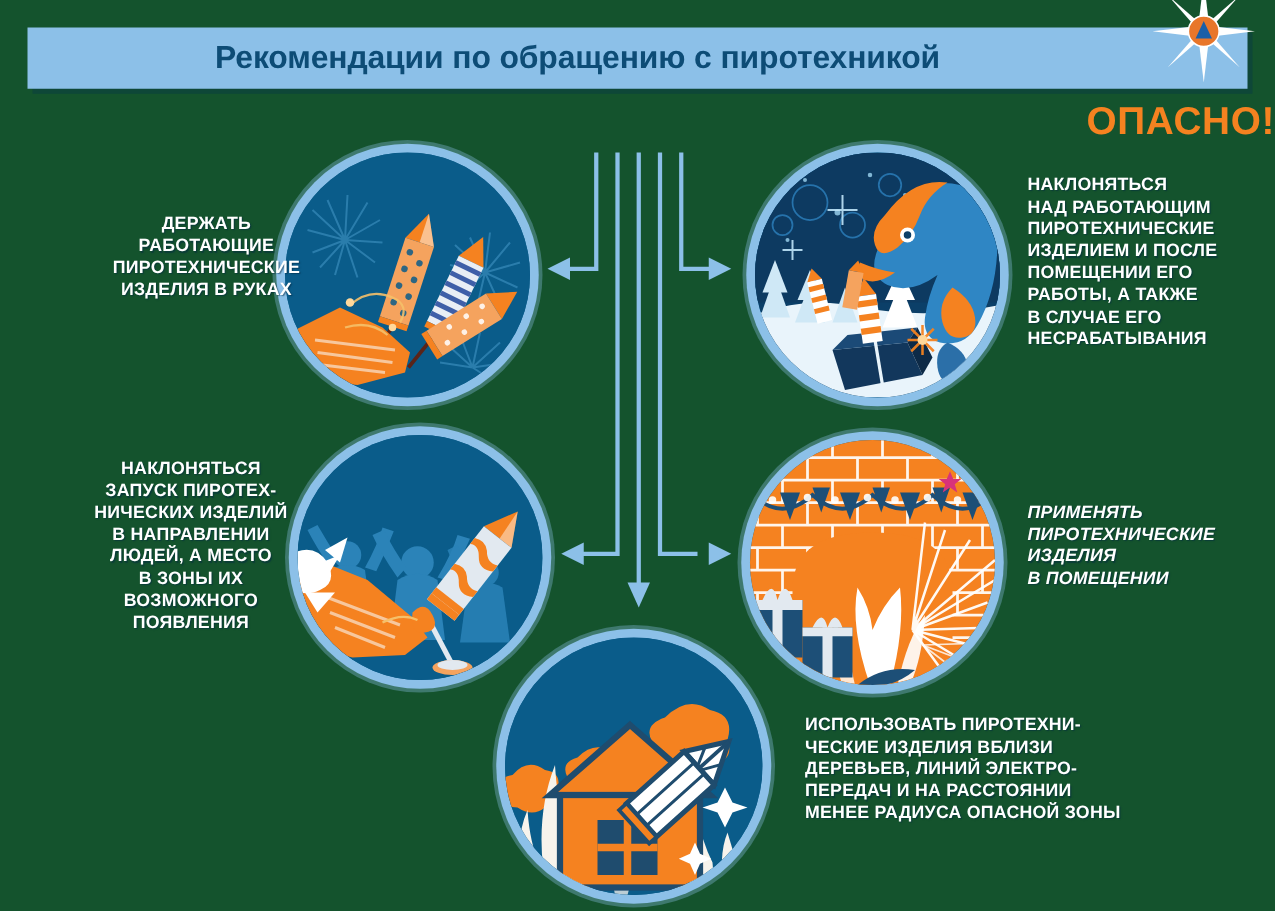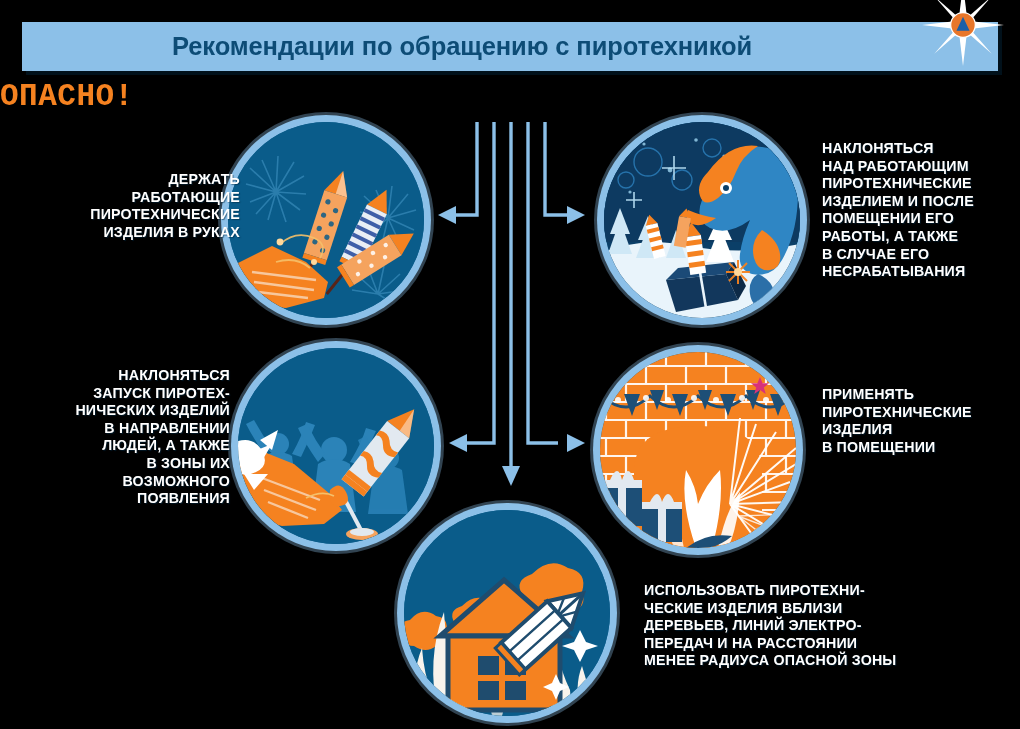--- a/index.html
+++ b/index.html
@@ -5,21 +5,21 @@
 <style>
   * { margin:0; padding:0; box-sizing:border-box; }
   html,body{ background:#0a4f75; }
   body{
     font-family:"Liberation Sans","DejaVu Sans",sans-serif;
     -webkit-font-smoothing:antialiased;
   }
   #poster{
     position:relative;
     width:1020px; height:729px;
-    background:#000000;
+    background:#14532d;
     overflow:hidden;
   }
   
   #header-bar{
     position:absolute; left:22px; top:22px;
     width:976px; height:49px;
     background:#8cc0e8;
     box-shadow:4px 4px 0 rgba(3,48,77,.35);
   }
   #header-title{
@@ -31,25 +31,24 @@
     letter-spacing:-0.1px;
     white-space:nowrap;
   }
   #emercom-logo{
     position:absolute; right:16px; top:-16px;
     width:82px; height:82px;
   }
   
   #danger-word{
     position:absolute; left:0; top:79px; width:1020px;
-    text-align:left;
+    text-align:right;
     font-size:31px; font-weight:bold;
     color:#f58220;
     letter-spacing:0.5px;
-    font-family:Liberation Mono, monospace;
   }
   
   #connectors{ position:absolute; left:0; top:0; width:1020px; height:729px; pointer-events:none; }
   
   .circle{
     position:absolute;
     border-radius:50%;
     overflow:hidden;
     background:#0a5c8a;
     box-shadow:0 0 0 7px #8cc0e8, 0 0 0 10px rgba(140,192,232,.35);
@@ -64,27 +63,27 @@
   .caption{
     position:absolute;
     color:#ffffff;
     font-weight:bold;
     font-size:14.2px;
     line-height:17.6px;
     letter-spacing:0.2px;
     text-shadow:1px 1px 1px rgba(2,40,65,.55);
   }
   .caption span{ display:block; white-space:nowrap; }
-  .cap-right{ text-align:right; }
+  .cap-right{ text-align:center; }
   .cap-left { text-align:left; }
   #cap-hands   { right:780px; top:171px; }
   #cap-crowd   { right:790px; top:367px; }
   #cap-bending { left:822px;  top:140px; }
-  #cap-indoor  { left:822px;  top:386px; }
-  #cap-house   { left:644px;  top:572px;margin-top:10px; }
+  #cap-indoor  { left:822px;  top:402px;font-style:italic; }
+  #cap-house   { left:644px;  top:572px; }
 </style>
 </head>
 <body>
 
 <div id="poster">
 
   <div id="header-bar">
     <div id="header-title">Рекомендации по обращению с пиротехникой</div>
   </div>
 
@@ -492,21 +491,21 @@
     <span>РАБОТЫ, А ТАКЖЕ</span>
     <span>В СЛУЧАЕ ЕГО</span>
     <span>НЕСРАБАТЫВАНИЯ</span>
   </div>
 
   <div class="caption cap-right" id="cap-crowd">
     <span>НАКЛОНЯТЬСЯ</span>
     <span>ЗАПУСК ПИРОТЕХ-</span>
     <span>НИЧЕСКИХ ИЗДЕЛИЙ</span>
     <span>В НАПРАВЛЕНИИ</span>
-    <span>ЛЮДЕЙ, А ТАКЖЕ</span>
+    <span>ЛЮДЕЙ, А МЕСТО</span>
     <span>В ЗОНЫ ИХ</span>
     <span>ВОЗМОЖНОГО</span>
     <span>ПОЯВЛЕНИЯ</span>
   </div>
 
   <div class="caption cap-left" id="cap-indoor">
     <span>ПРИМЕНЯТЬ</span>
     <span>ПИРОТЕХНИЧЕСКИЕ</span>
     <span>ИЗДЕЛИЯ</span>
     <span>В ПОМЕЩЕНИИ</span>

